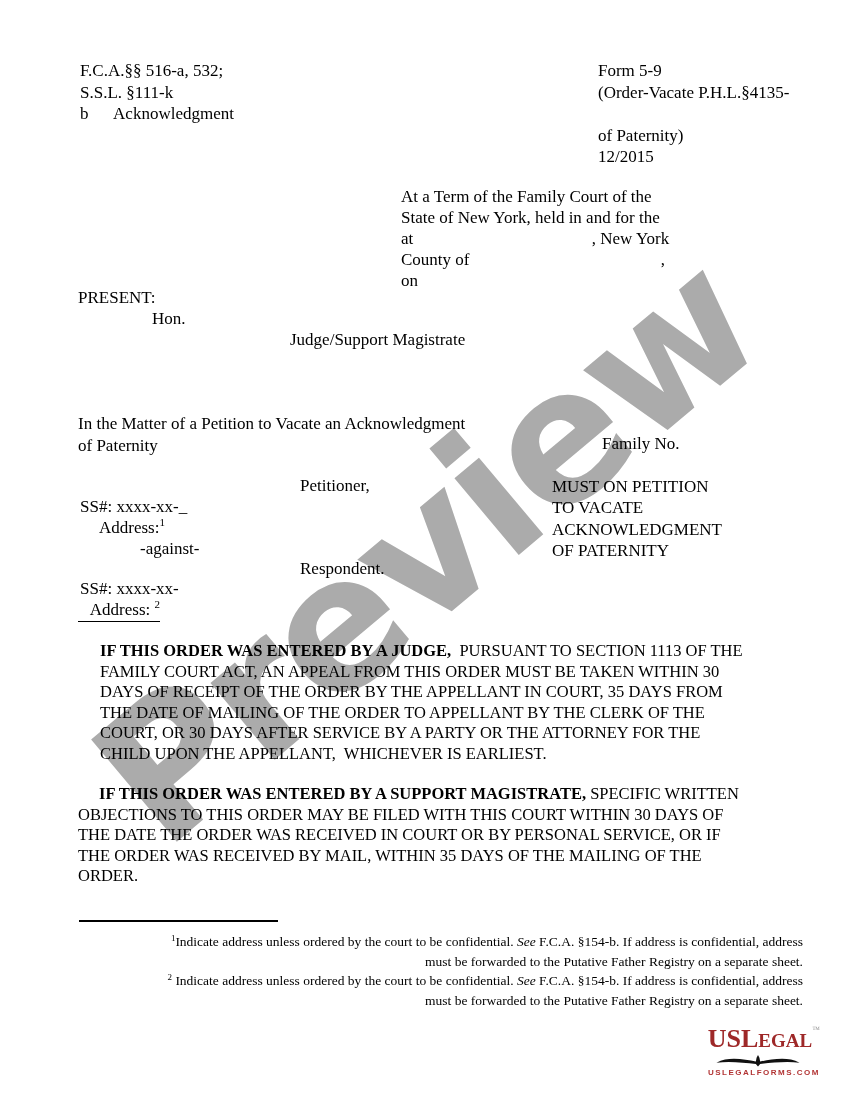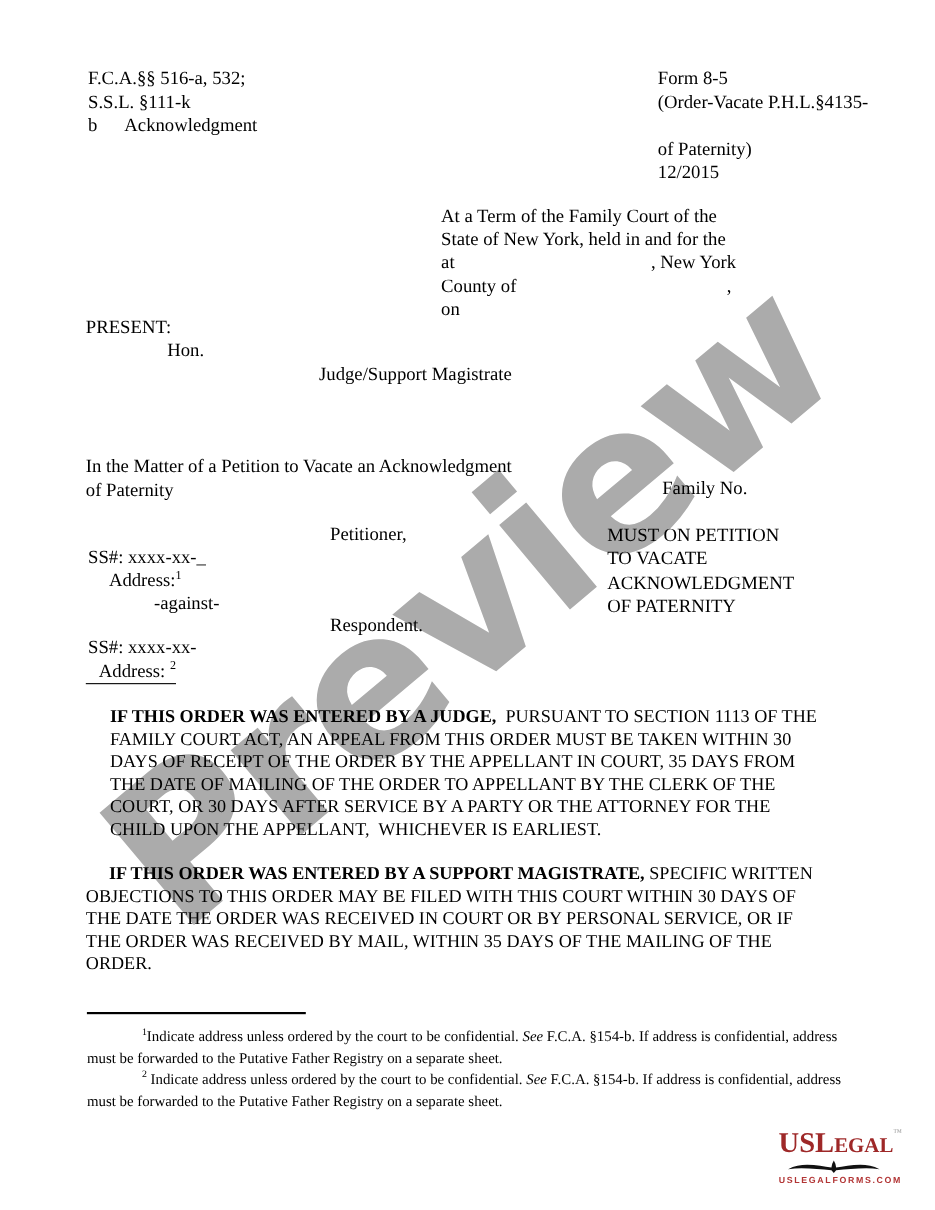--- a/index.html
+++ b/index.html
@@ -18,21 +18,21 @@
   .term{line-height:21px;}
   .term .line{min-height:21px;}
   .order-title{line-height:21.3px;}
   .order-title .line{min-height:21.3px;}
   .para{font-size:16.5px;line-height:20.5px;}
   .para .pline{white-space:pre;min-height:20.5px;}
   .para .b{font-weight:bold;text-align:center;}
   sup.s{font-size:11px;vertical-align:super;line-height:0;}
   .addr-underline{display:inline-block;border-bottom:1.5px solid #000;white-space:pre;padding-bottom:1px;}
   .fn-rule{height:2px;background:#000;}
-  .footnote{font-size:13.5px;line-height:19.5px;width:724px;}
+  .footnote{font-size:13.5px;line-height:19.5px;width:724px;text-align:right;}
   .footnote .fline{min-height:19.5px;}
   .footnote .indent{padding-left:50px;}
   .footnote sup.s{font-size:9px;}
   .footnote .it{font-style:italic;}
   .logo{width:124px;text-align:right;line-height:1;}
   .logo-brand{font-family:"Liberation Serif", serif;font-weight:bold;white-space:nowrap;}
   .logo-brand .big{font-size:26px;}
   .logo-brand .small{font-size:19px;}
   .logo-brand .tm{font-size:8px;color:#999;vertical-align:top;font-weight:normal;}
   .logo-site{font-family:"Liberation Sans", sans-serif;font-size:8px;font-weight:bold;
@@ -48,21 +48,21 @@
 
   <div class="content">
 
     <div class="abs lines" style="left:80px;top:60px;">
       <div class="line">F.C.A.§§ 516-a, 532;</div>
       <div class="line">S.S.L. §111-k</div>
       <div class="line">b      Acknowledgment</div>
     </div>
 
     <div class="abs lines" style="left:598px;top:60px;">
-      <div class="line">Form 8-5</div>
+      <div class="line">Form 5-9</div>
       <div class="line">(Order-Vacate P.H.L.§4135-</div>
       <div class="line"></div>
       <div class="line">of Paternity)</div>
       <div class="line">12/2015</div>
     </div>
 
     <div class="abs lines term" style="left:401px;top:186px;">
       <div class="line">At a Term of the Family Court of the</div>
       <div class="line">State of New York, held in and for the</div>
       <div class="line">at                                          , New York</div>

